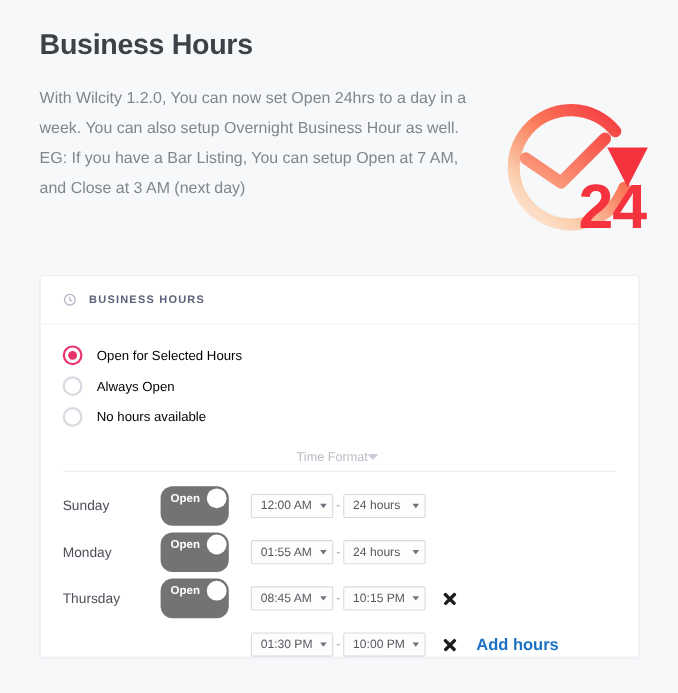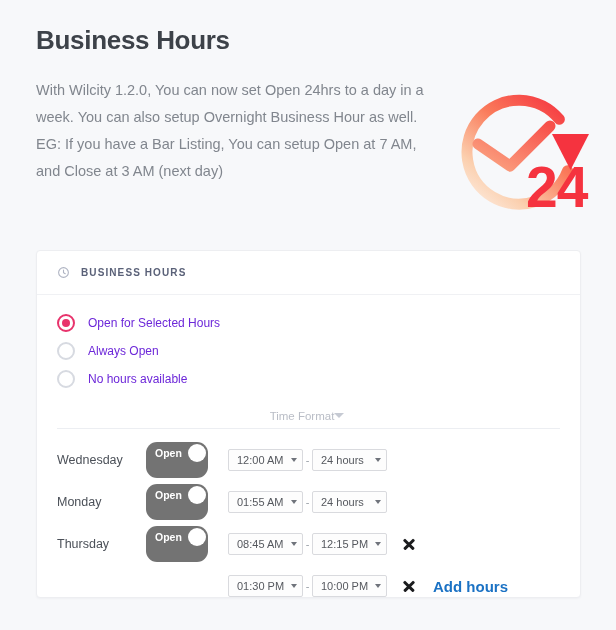--- a/index.html
+++ b/index.html
@@ -93,21 +93,21 @@
   }
   .radio-ring.checked { border-color: #e8336c; }
   .radio-ring.checked::after {
     content: "";
     position: absolute;
     left: 3px; top: 3px;
     width: 8px; height: 8px;
     border-radius: 50%;
     background: #e8336c;
   }
-  .radio-label { font-size: 12px; color: #6d28d9; }
+  .radio-label { font-size: 12px; color: #000000; }
 
   
   .timeformat {
     margin-top: 10px;
     height: 26px;
     border-bottom: 1px solid #eceef2;
     display: flex;
     align-items: center;
     justify-content: center;
     padding: 0 2px 0 2px;
@@ -280,21 +280,21 @@
     </div>
 
     <div class="timeformat">
       <span class="timeformat-label">Time Format</span>
       <span class="chev"></span>
     </div>
 
     <div class="day-rows">
 
       <div class="day-row">
-        <span class="day-name">Wednesday</span>
+        <span class="day-name">Sunday</span>
         <div class="toggle">
           <span class="toggle-text">Open</span>
           <span class="toggle-knob"></span>
         </div>
         <div class="selects">
           <div class="sel">
             <span class="sel-text">12:00 AM</span>
             <span class="sel-arrow"></span>
           </div>
           <span class="dash">-</span>
@@ -330,21 +330,21 @@
           <span class="toggle-text">Open</span>
           <span class="toggle-knob"></span>
         </div>
         <div class="selects">
           <div class="sel">
             <span class="sel-text">08:45 AM</span>
             <span class="sel-arrow"></span>
           </div>
           <span class="dash">-</span>
           <div class="sel">
-            <span class="sel-text">12:15 PM</span>
+            <span class="sel-text">10:15 PM</span>
             <span class="sel-arrow"></span>
           </div>
         </div>
         <span class="x-btn"></span>
       </div>
 
       <div class="extra-row">
         <span class="extra-spacer"></span>
         <div class="selects">
           <div class="sel">

